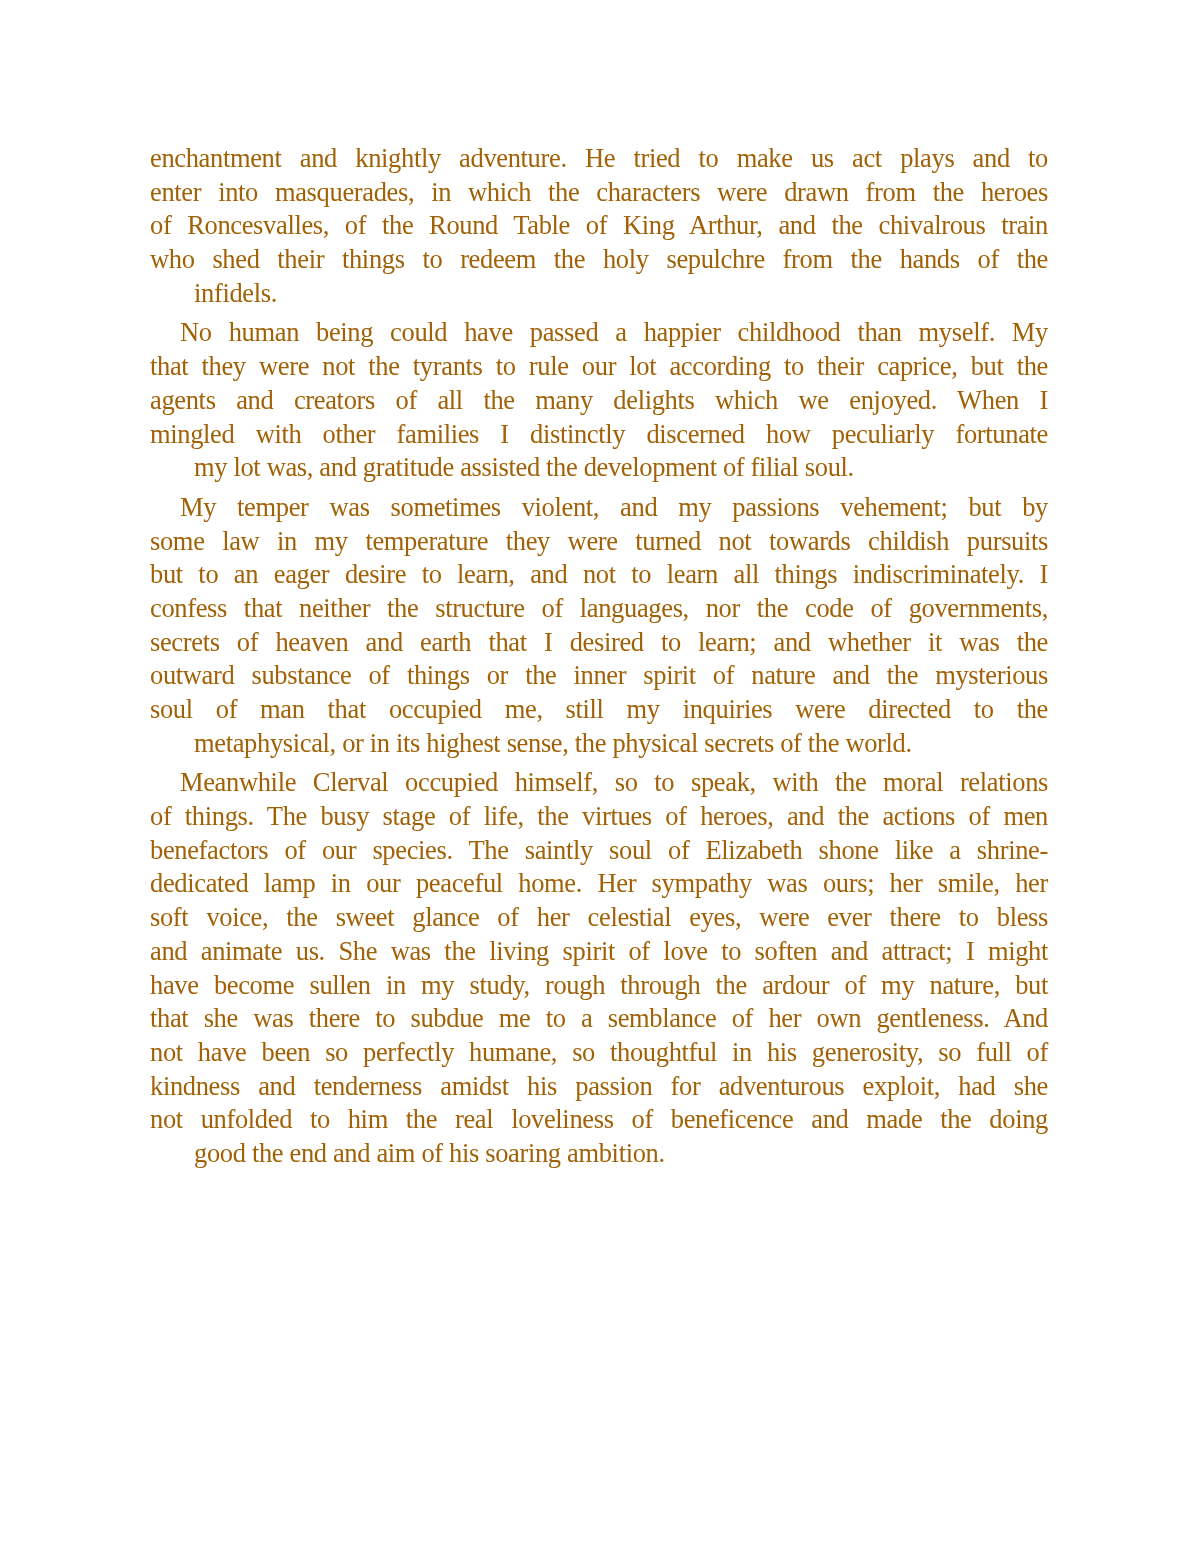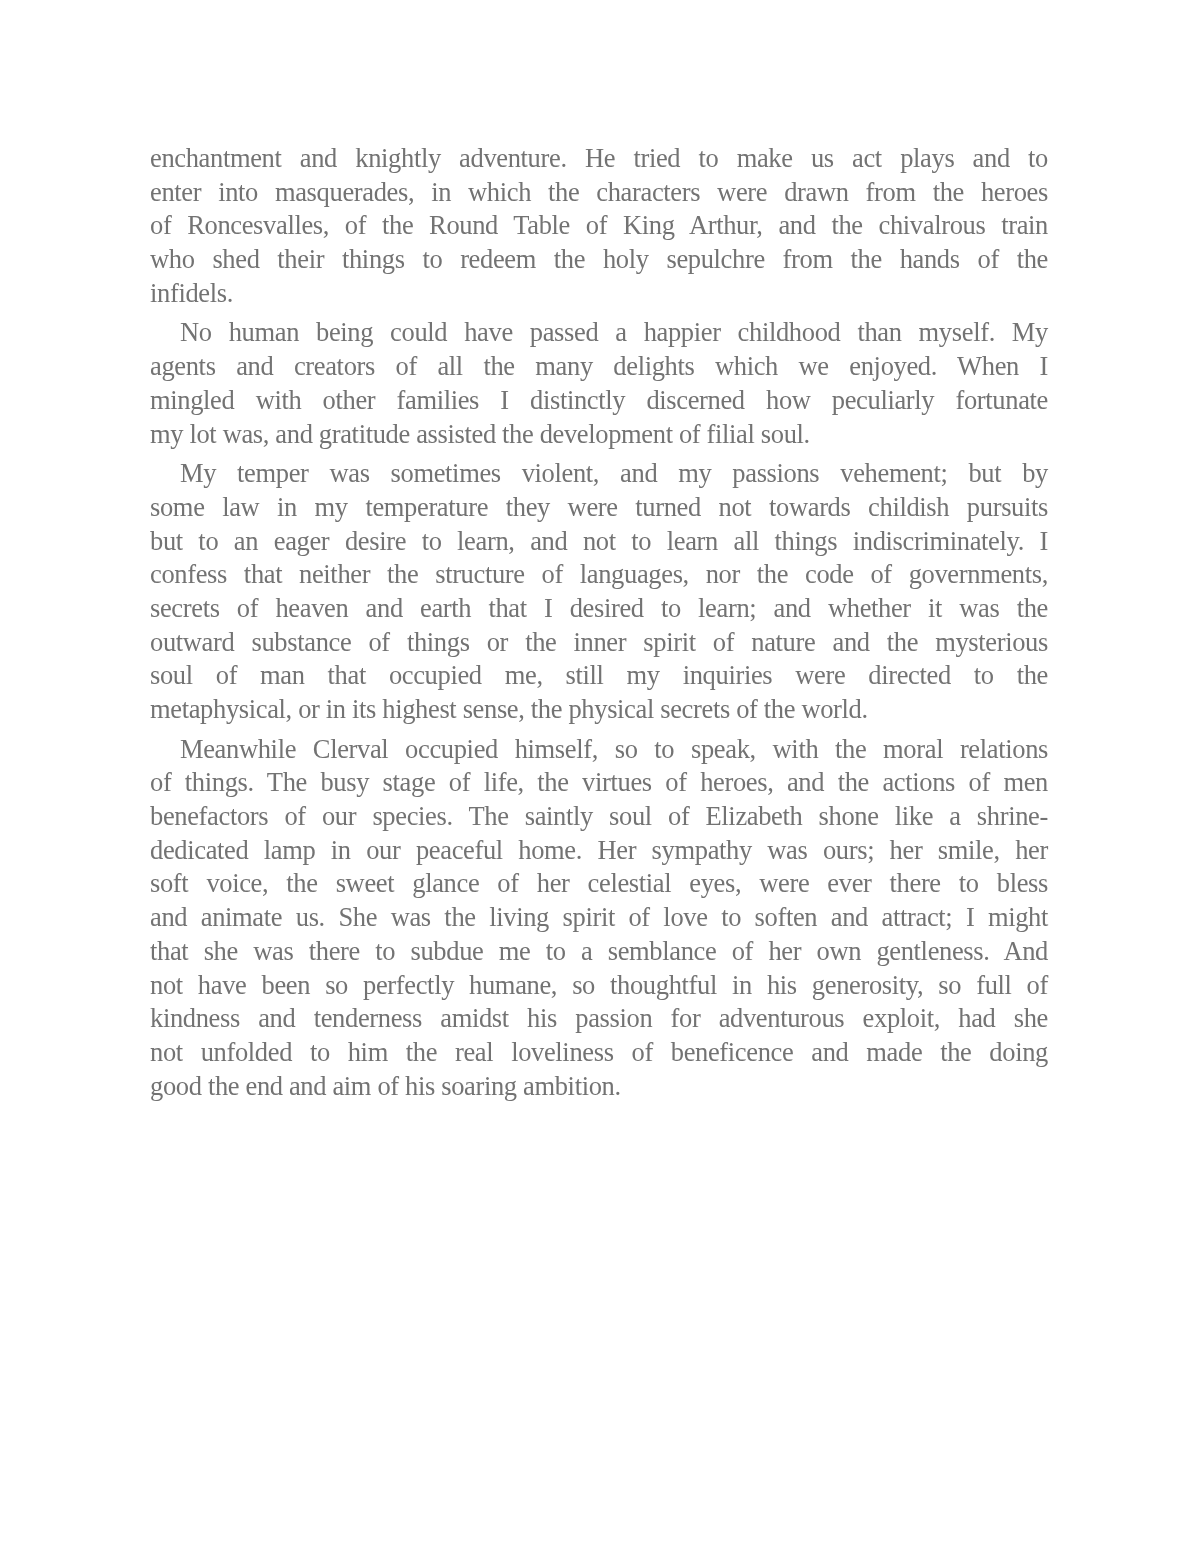--- a/index.html
+++ b/index.html
@@ -13,37 +13,38 @@
       position: relative;
       overflow: hidden;
     }
     .page {
       position: absolute;
       left: 150px;
       top: 142px;
       width: 898px;
       font-family: "Liberation Serif", "DejaVu Serif", serif;
       font-size: 26.5px;
-      color: #737373;
+      color: #a16207;
     }
     .para {
       margin: 0 0 6px 0;
     }
     .line {
       display: block;
       height: 33.7px;
       line-height: 33.7px;
       text-align: justify;
       text-align-last: justify;
       white-space: nowrap;
       letter-spacing: -0.35px;
       word-spacing: 0px;
     }
     .line.last {
       text-align-last: left;
+      margin-left: 44px;
     }
     .line.indent {
       padding-left: 30px;
       font-family: Liberation Serif, serif;
     }
   </style>
 </head>
 <body>
 
 <div class="page">
@@ -51,20 +52,21 @@
   <div class="para">
     <span class="line">enchantment and knightly adventure. He tried to make us act plays and to</span>
     <span class="line">enter into masquerades, in which the characters were drawn from the heroes</span>
     <span class="line">of Roncesvalles, of the Round Table of King Arthur, and the chivalrous train</span>
     <span class="line">who shed their things to redeem the holy sepulchre from the hands of the</span>
     <span class="line last">infidels.</span>
   </div>
 
   <div class="para">
     <span class="line indent">No human being could have passed a happier childhood than myself. My</span>
+    <span class="line">that they were not the tyrants to rule our lot according to their caprice, but the</span>
     <span class="line">agents and creators of all the many delights which we enjoyed. When I</span>
     <span class="line">mingled with other families I distinctly discerned how peculiarly fortunate</span>
     <span class="line last">my lot was, and gratitude assisted the development of filial soul.</span>
   </div>
 
   <div class="para">
     <span class="line indent">My temper was sometimes violent, and my passions vehement; but by</span>
     <span class="line">some law in my temperature they were turned not towards childish pursuits</span>
     <span class="line">but to an eager desire to learn, and not to learn all things indiscriminately. I</span>
     <span class="line">confess that neither the structure of languages, nor the code of governments,</span>
@@ -74,20 +76,21 @@
     <span class="line last">metaphysical, or in its highest sense, the physical secrets of the world.</span>
   </div>
 
   <div class="para">
     <span class="line indent">Meanwhile Clerval occupied himself, so to speak, with the moral relations</span>
     <span class="line">of things. The busy stage of life, the virtues of heroes, and the actions of men</span>
     <span class="line">benefactors of our species. The saintly soul of Elizabeth shone like a shrine-</span>
     <span class="line">dedicated lamp in our peaceful home. Her sympathy was ours; her smile, her</span>
     <span class="line">soft voice, the sweet glance of her celestial eyes, were ever there to bless</span>
     <span class="line">and animate us. She was the living spirit of love to soften and attract; I might</span>
+    <span class="line">have become sullen in my study, rough through the ardour of my nature, but</span>
     <span class="line">that she was there to subdue me to a semblance of her own gentleness. And</span>
     <span class="line">not have been so perfectly humane, so thoughtful in his generosity, so full of</span>
     <span class="line">kindness and tenderness amidst his passion for adventurous exploit, had she</span>
     <span class="line">not unfolded to him the real loveliness of beneficence and made the doing</span>
     <span class="line last">good the end and aim of his soaring ambition.</span>
   </div>
 
 </div>
 
 </body></html>

